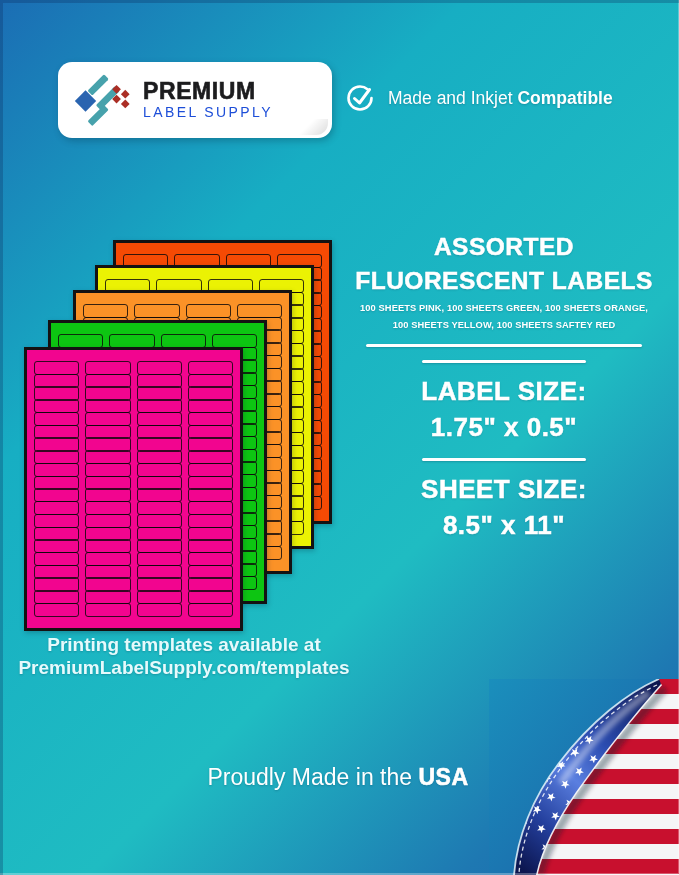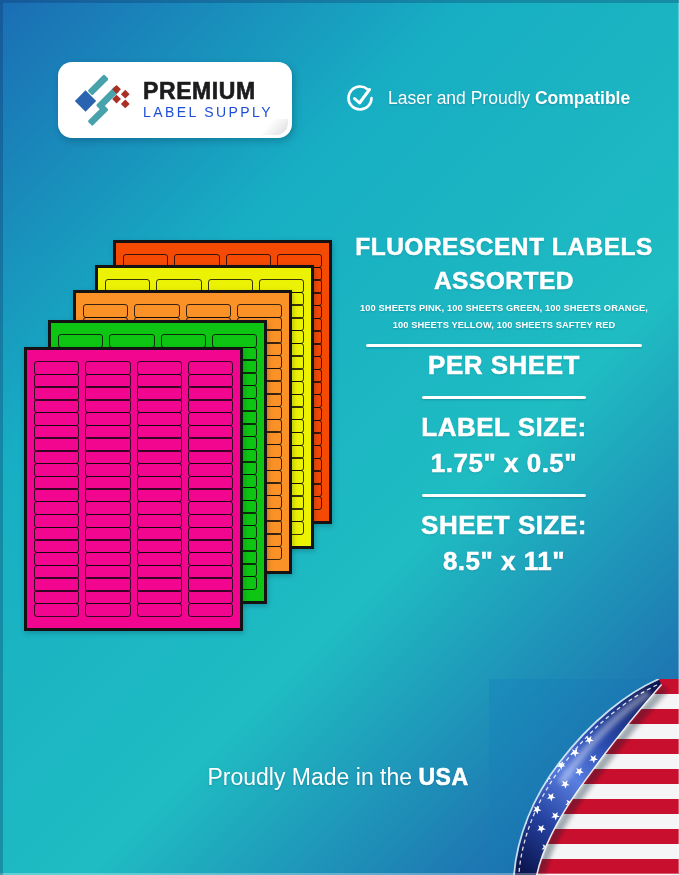--- a/index.html
+++ b/index.html
@@ -8,21 +8,21 @@
     font-family:"Liberation Sans",sans-serif;
     background:linear-gradient(135deg,#1B6DB4 0%,#17AEC3 30%,#1FBCC2 62%,#1E78B2 86%,#1B64AA 100%);
   }
   .stage::after{
     content:"";position:absolute;inset:0;pointer-events:none;z-index:60;
     box-shadow:inset 3px 3px 0 rgba(12,40,90,.28), inset -1px -2px 0 rgba(255,255,255,.30);
   }
 
   
   .logo-plaque{
-    position:absolute;left:58px;top:62px;width:234px;height:76px;background:#fff;
+    position:absolute;left:58px;top:62px;width:274px;height:76px;background:#fff;
     border-radius:14px;display:flex;align-items:center;padding:0 8px 0 12px;box-sizing:border-box;
     box-shadow:2px 3px 7px rgba(0,40,60,.28);z-index:5;
   }
   .logo-plaque::after{
     content:"";position:absolute;right:4px;bottom:3px;width:30px;height:16px;
     background:linear-gradient(315deg,rgba(0,0,0,.14),transparent 65%);
     border-bottom-right-radius:12px;
   }
   .logo-text{margin-left:9px;}
   .brand-name{font-size:23px;font-weight:700;color:#1c1c1e;letter-spacing:.6px;line-height:25px;-webkit-text-stroke:.6px #1c1c1e;}
@@ -88,30 +88,29 @@
       <div class="brand-name">PREMIUM</div>
       <div class="brand-subname">LABEL SUPPLY</div>
     </div>
   </div>
 
   <div class="compat">
     <svg width="30" height="30" viewBox="0 0 30 30" aria-hidden="true">
       <circle cx="14" cy="15" r="11.5" fill="none" stroke="#fff" stroke-width="2.6" stroke-dasharray="62 10" stroke-linecap="round"></circle>
       <path d="M8.5,15.5 L13.5,20 L23.5,6.5" fill="none" stroke="#fff" stroke-width="3" stroke-linecap="round" stroke-linejoin="round"></path>
     </svg>
-    <span class="compat-text"><span>Laser and Proudly </span><b>Compatible</b></span>
+    <span class="compat-text"><span>Made and Inkjet </span><b>Compatible</b></span>
   </div>
 
   <div class="info">
+    <div class="headline">ASSORTED</div>
     <div class="headline">FLUORESCENT LABELS</div>
-    <div class="headline">ASSORTED</div>
     <div class="counts">100 SHEETS PINK, 100 SHEETS GREEN, 100 SHEETS ORANGE,</div>
     <div class="counts">100 SHEETS YELLOW, 100 SHEETS SAFTEY RED</div>
     <div class="rule wide"></div>
-    <div class="big">PER SHEET</div>
     <div class="rule narrow"></div>
     <div class="big mt">LABEL SIZE:</div>
     <div class="big">1.75" x 0.5"</div>
     <div class="rule narrow"></div>
     <div class="big mt">SHEET SIZE:</div>
     <div class="big">8.5" x 11"</div>
   </div>
 
   <div class="sheets">
       <div class="sheet" style="background: rgb(245, 74, 4); left: 89px; top: 0px; z-index: 1;">
@@ -559,20 +558,24 @@
           <div class="cell"></div>
           <div class="cell"></div>
           <div class="cell"></div>
           <div class="cell"></div>
           <div class="cell"></div>
           <div class="cell"></div>
         </div>
       </div>
     </div>
 
+  <div class="note">
+    <div>Printing templates available at</div>
+    <div>PremiumLabelSupply.com/templates</div>
+  </div>
 
   <div class="made"><span>Proudly Made in the </span><b>USA</b></div>
 
   <svg class="flag" width="190" height="196" viewBox="0 0 190 196" xmlns="http://www.w3.org/2000/svg" xmlns:xlink="http://www.w3.org/1999/xlink" aria-hidden="true">
     <defs>
       <linearGradient id="tealCover" x1="0" y1="0" x2="1" y2="1">
         <stop offset="0" stop-color="#1A8FBC"></stop>
         <stop offset="0.55" stop-color="#1B74B0"></stop>
         <stop offset="1" stop-color="#1B5EA6"></stop>
       </linearGradient>

